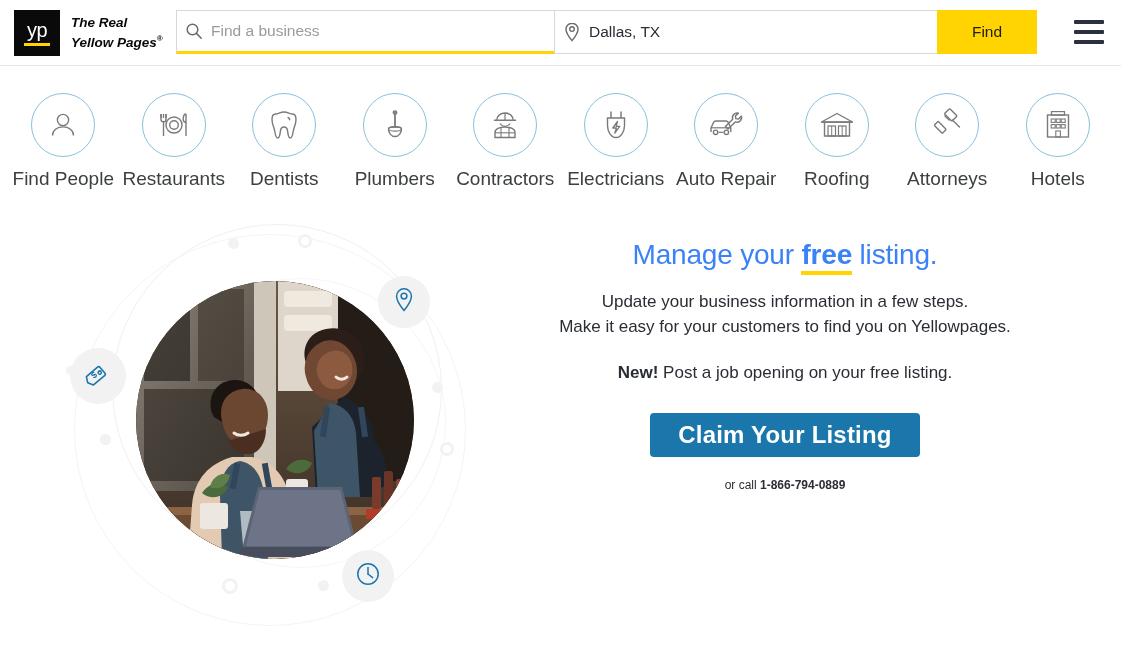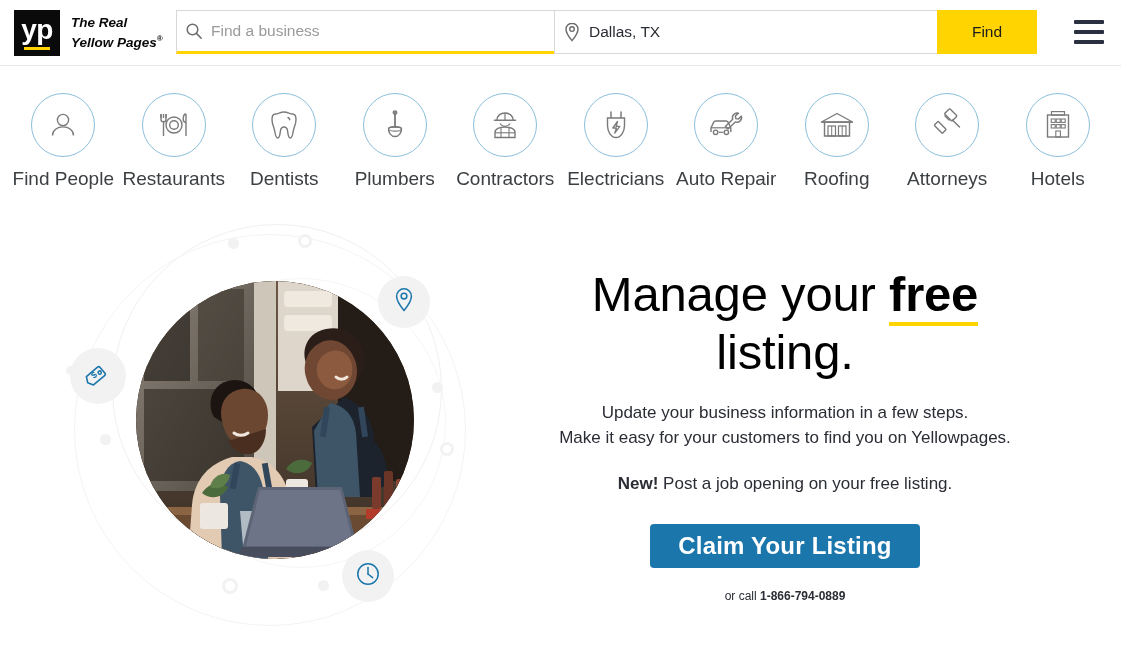--- a/index.html
+++ b/index.html
@@ -27,22 +27,22 @@
   }
   .logo-mark {
     width: 46px; height: 46px;
     background: #0a0a0a;
     display: flex; flex-direction: column;
     align-items: center; justify-content: center;
     flex: none;
   }
   .logo-mark .yp {
     color: #ffffff;
-    font-size: 28px;
-    font-weight: bold;
+    font-size: 20px;
+    font-weight: normal;
     line-height: 1;
     letter-spacing: -0.5px;
     font-family: "Liberation Sans", sans-serif;
   }
   .logo-mark .yp-bar {
     width: 26px; height: 3px;
     background: #ffd400;
     margin-top: 3px;
   }
   .logo-text {
@@ -180,25 +180,25 @@
   .badge.clock { left: 282px; top: 344px; width: 52px; height: 52px; }
 
   
   .copy {
     position: absolute;
     left: 520px; top: 0;
     width: 530px;
     text-align: center;
   }
   .headline {
-    margin-top: 72px;
-    font-size: 49px;
+    margin-top: 44px;
+    font-size: 28px;
     font-weight: normal;
     line-height: 1.18;
-    color: #000000;
+    color: #3b82f6;
     letter-spacing: -0.2px;
   }
   .headline .free {
     font-weight: bold;
     border-bottom: 4px solid #ffd400;
     padding-bottom: 1px;
   }
   .sub {
     margin-top: 18px;
     font-size: 17px;

